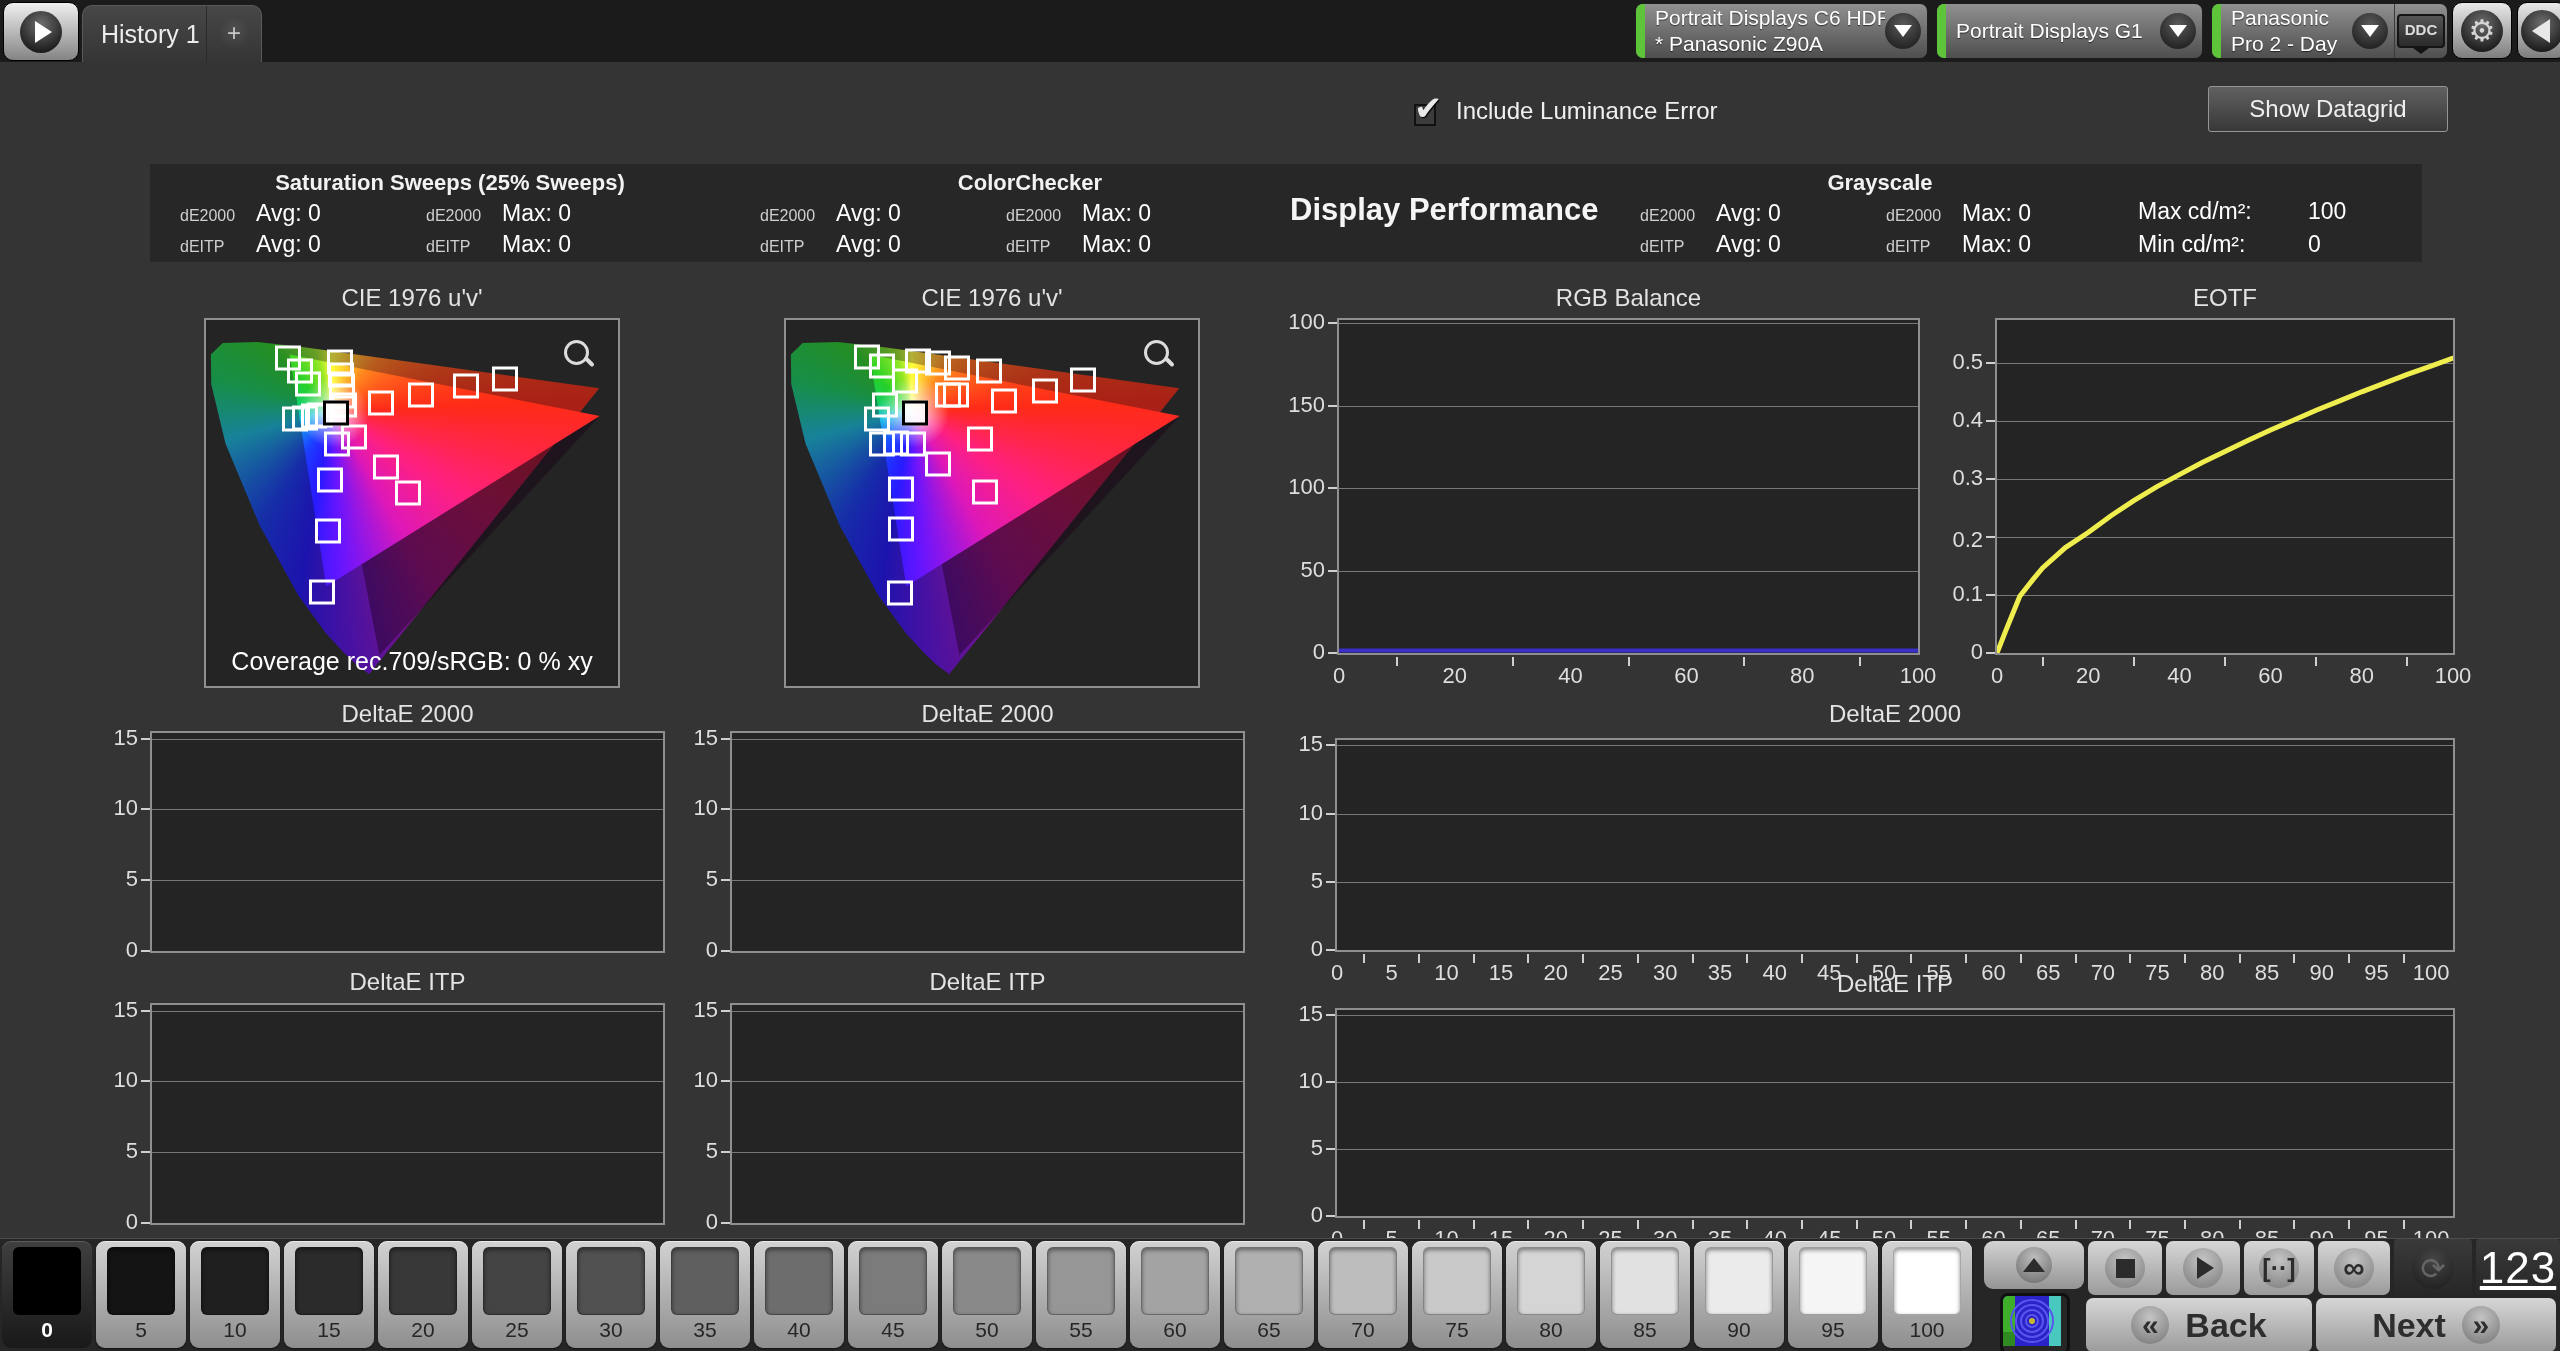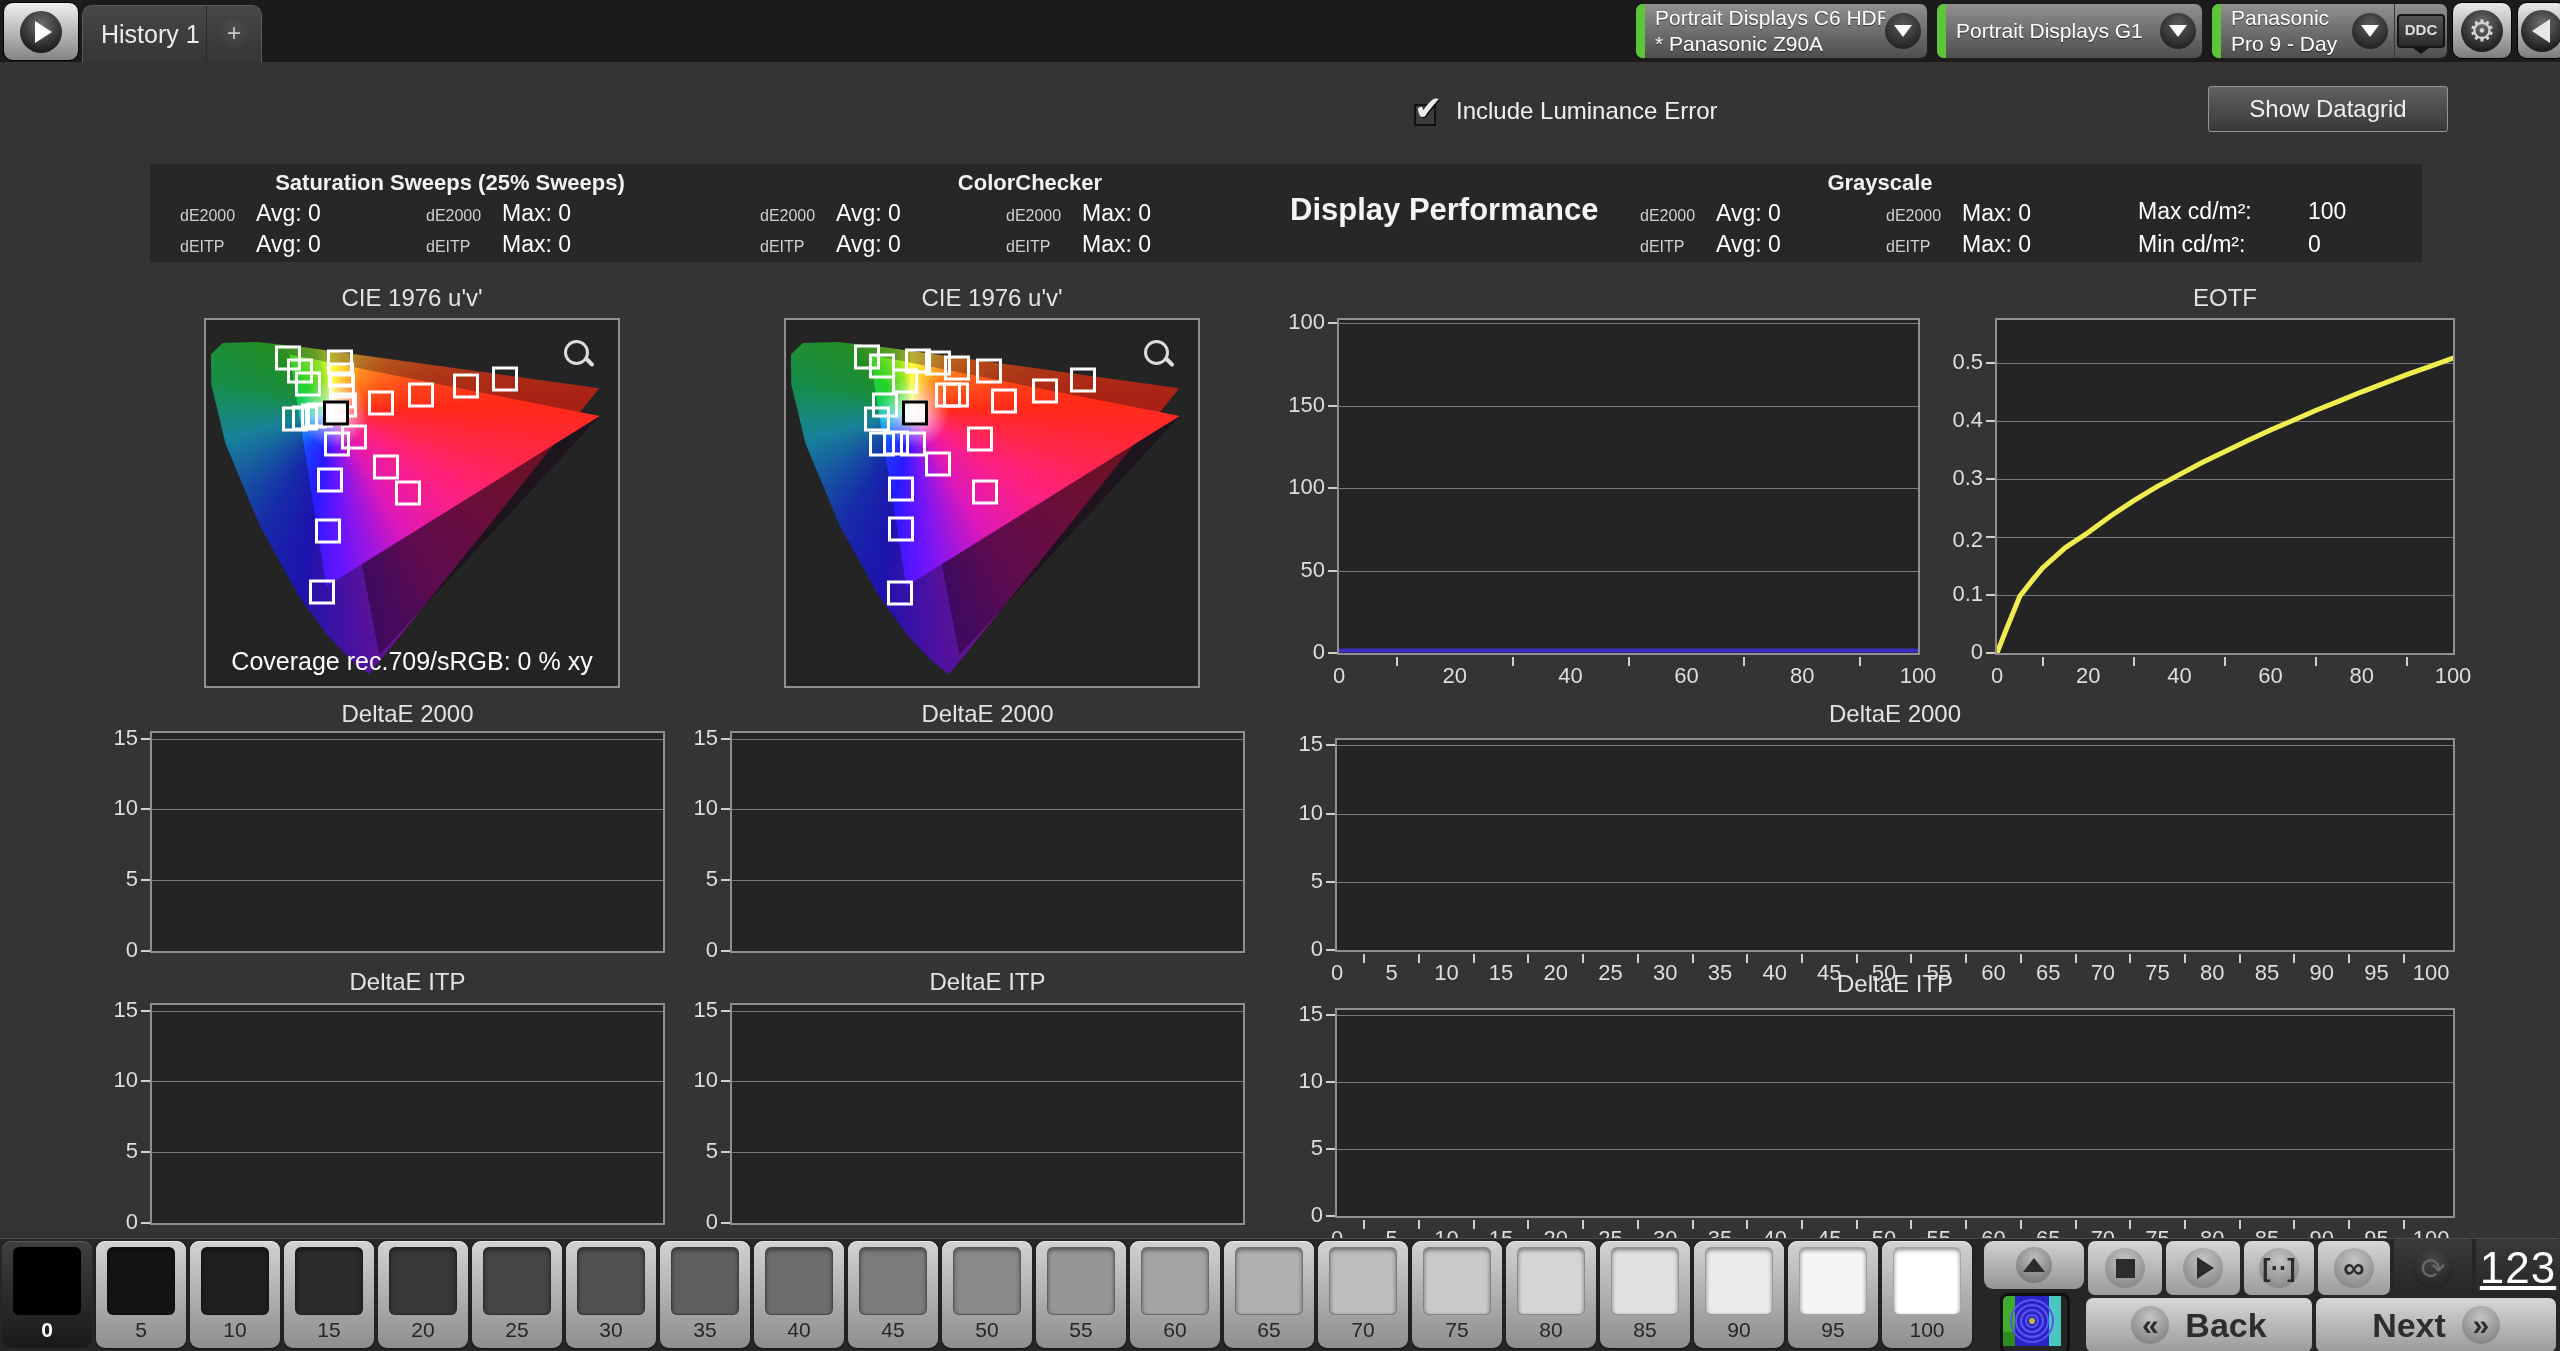--- a/index.html
+++ b/index.html
@@ -156,21 +156,21 @@
       </div>
       <div class="arrow">
           <i></i>
         </div>
     </div>
 
     <div class="dd" style="left:2211px;width:237px;">
       <div class="green" style="background:#5ec43a;"></div>
       <div class="txt">
         <div>Panasonic</div>
-        <div>Pro 9 - Day</div>
+        <div>Pro 2 - Day</div>
       </div>
       <div class="arrow">
           <i></i>
         </div>
       <div class="ddc-wrap">
         <div class="ddc">DDC</div>
       </div>
     </div>
 
     <div class="sqbtn" style="left:2452px;width:60px;">
@@ -318,20 +318,21 @@
         <div class="marker" style="left: 28%; top: 57%;"></div>
         <div class="marker" style="left: 27.6%; top: 74.7%;"></div>
         <div class="marker black" style="left: 31.2%; top: 25.3%;"></div>
         <div class="mag">
           <div class="lens"></div>
           <div class="handle"></div>
         </div>
       </div>
   </div>
   <div class="chart" style="left:1267px;top:284px;width:660px;height:416px;">
+    <div class="ctitle" style="left:70px;top:0;width:583px;">RGB Balance</div>
     <div class="plot" style="left:70px;top:34px;width:583px;height:337px;">
         <div class="gridline" style="top: 250.574px;"></div>
         <div class="gridline" style="top: 168.149px;"></div>
         <div class="gridline" style="top: 85.7228px;"></div>
         <div class="gridline" style="top: 3.29703px;"></div>
         <svg class="series-svg" width="579" height="333" viewBox="0 0 579 333">
           <polyline points="0.0,330.5 579.0,330.5" fill="none" stroke="#3a30c8" stroke-width="4" stroke-linecap="round"></polyline>
         </svg>
       </div>
   <div class="ylab" style="left: -2px; top: 355px;">0</div>

